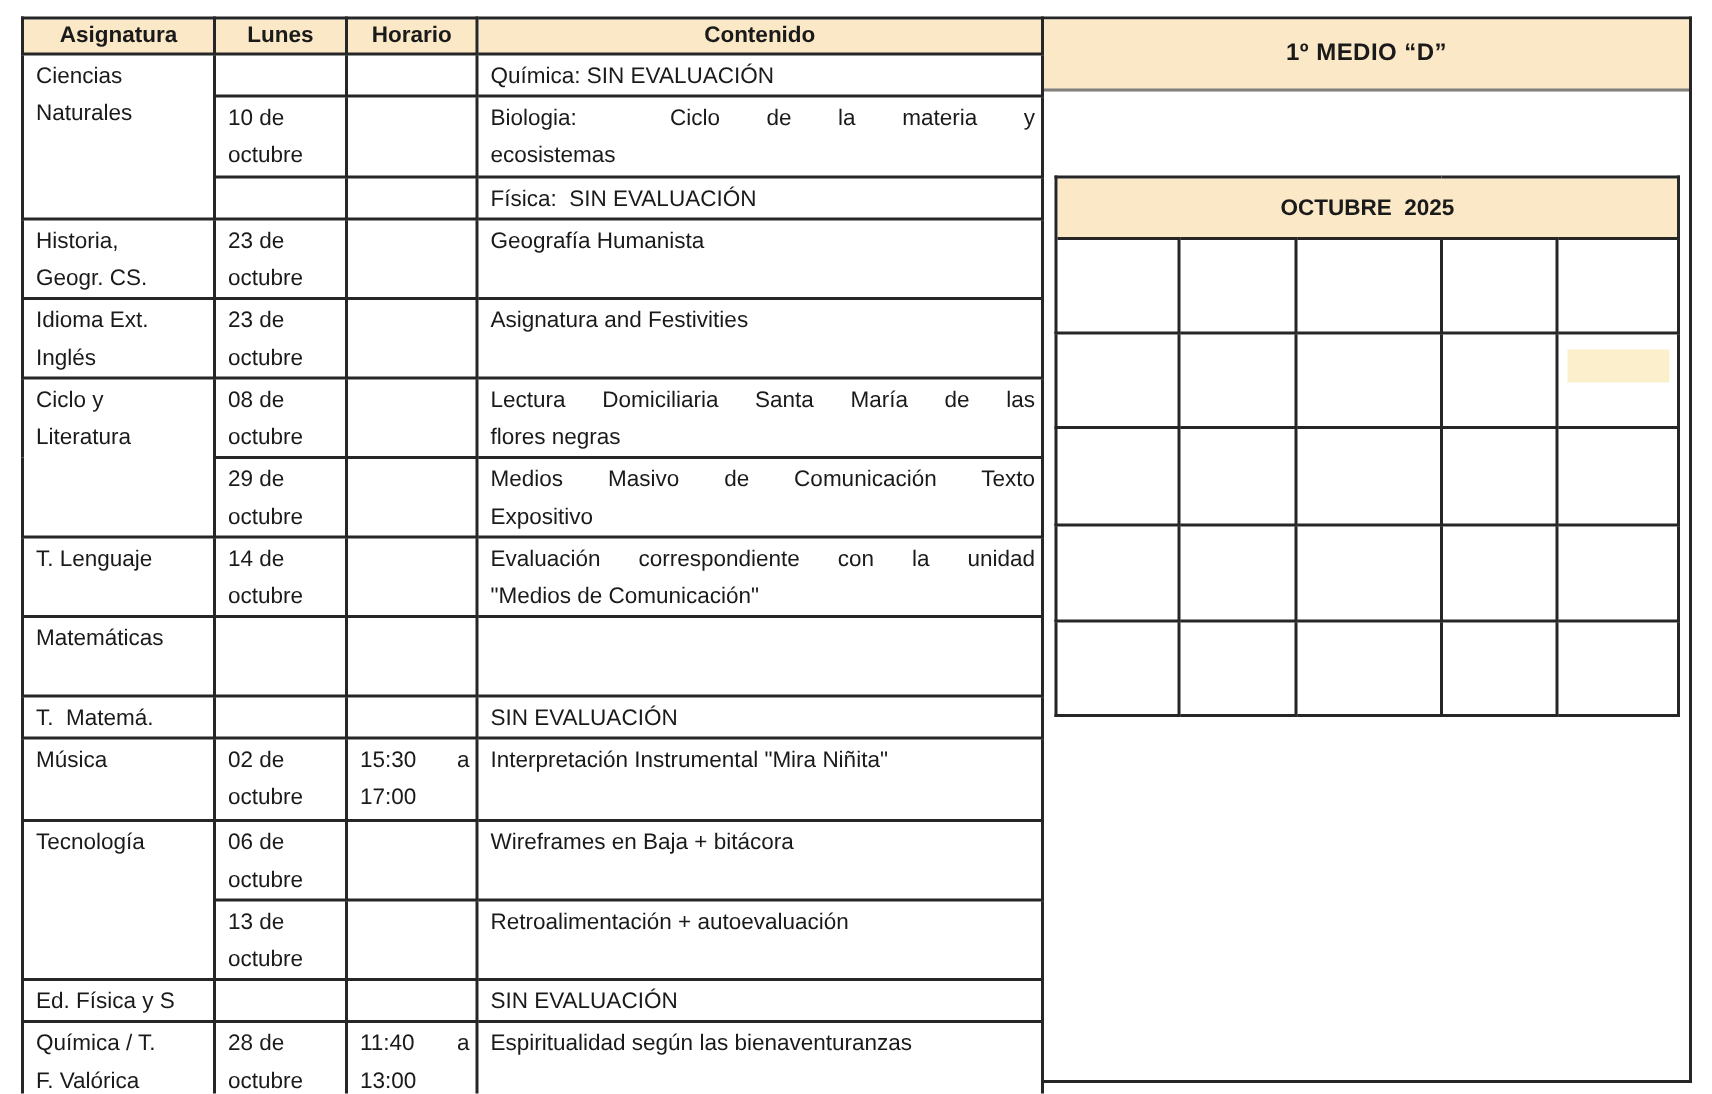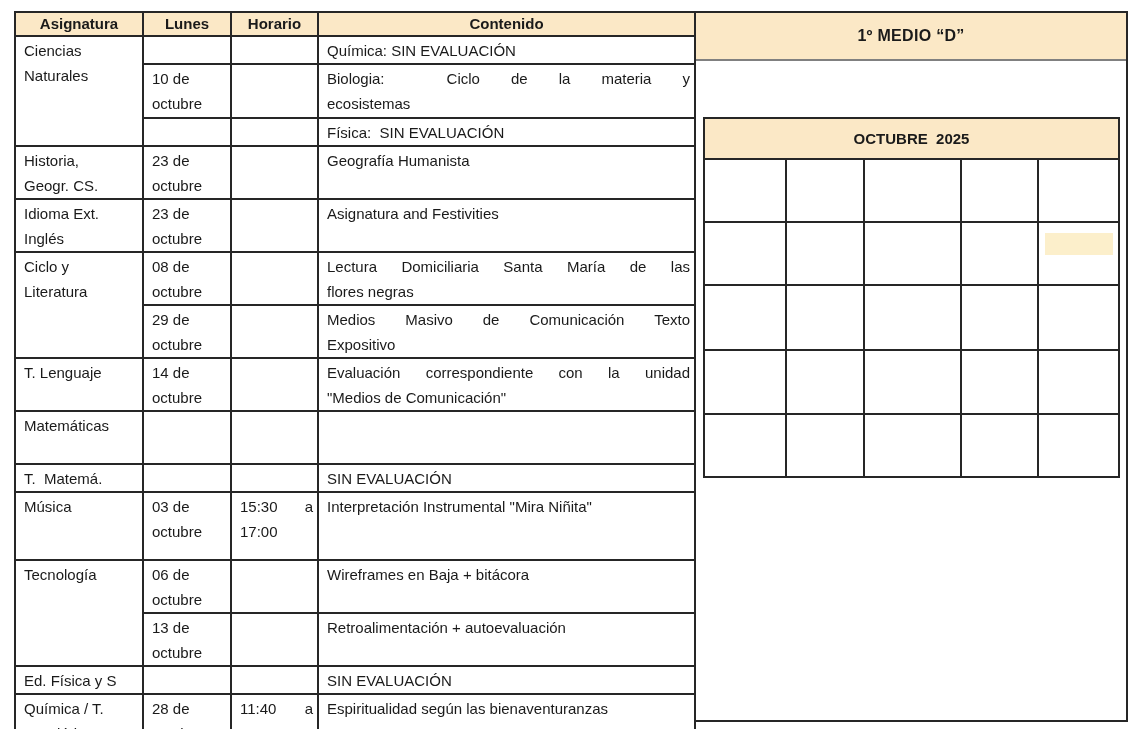--- a/index.html
+++ b/index.html
@@ -215,26 +215,26 @@
       <td>
         <div class="ln">T.  Matemá.</div>
       </td>
       <td></td>
       <td></td>
       <td>
         <div class="ln">SIN EVALUACIÓN</div>
       </td>
     </tr>
 
-    <tr style="height:68px">
+    <tr style="height:55px">
       <td class="vb">
         <div class="ln">Música</div>
       </td>
       <td>
-        <div class="ln">03 de</div>
+        <div class="ln">02 de</div>
         <div class="ln">octubre</div>
       </td>
       <td>
         <div class="ln jl">15:30 a</div>
         <div class="ln">17:00</div>
       </td>
       <td>
         <div class="ln">Interpretación Instrumental "Mira Niñita"</div>
       </td>
     </tr>

